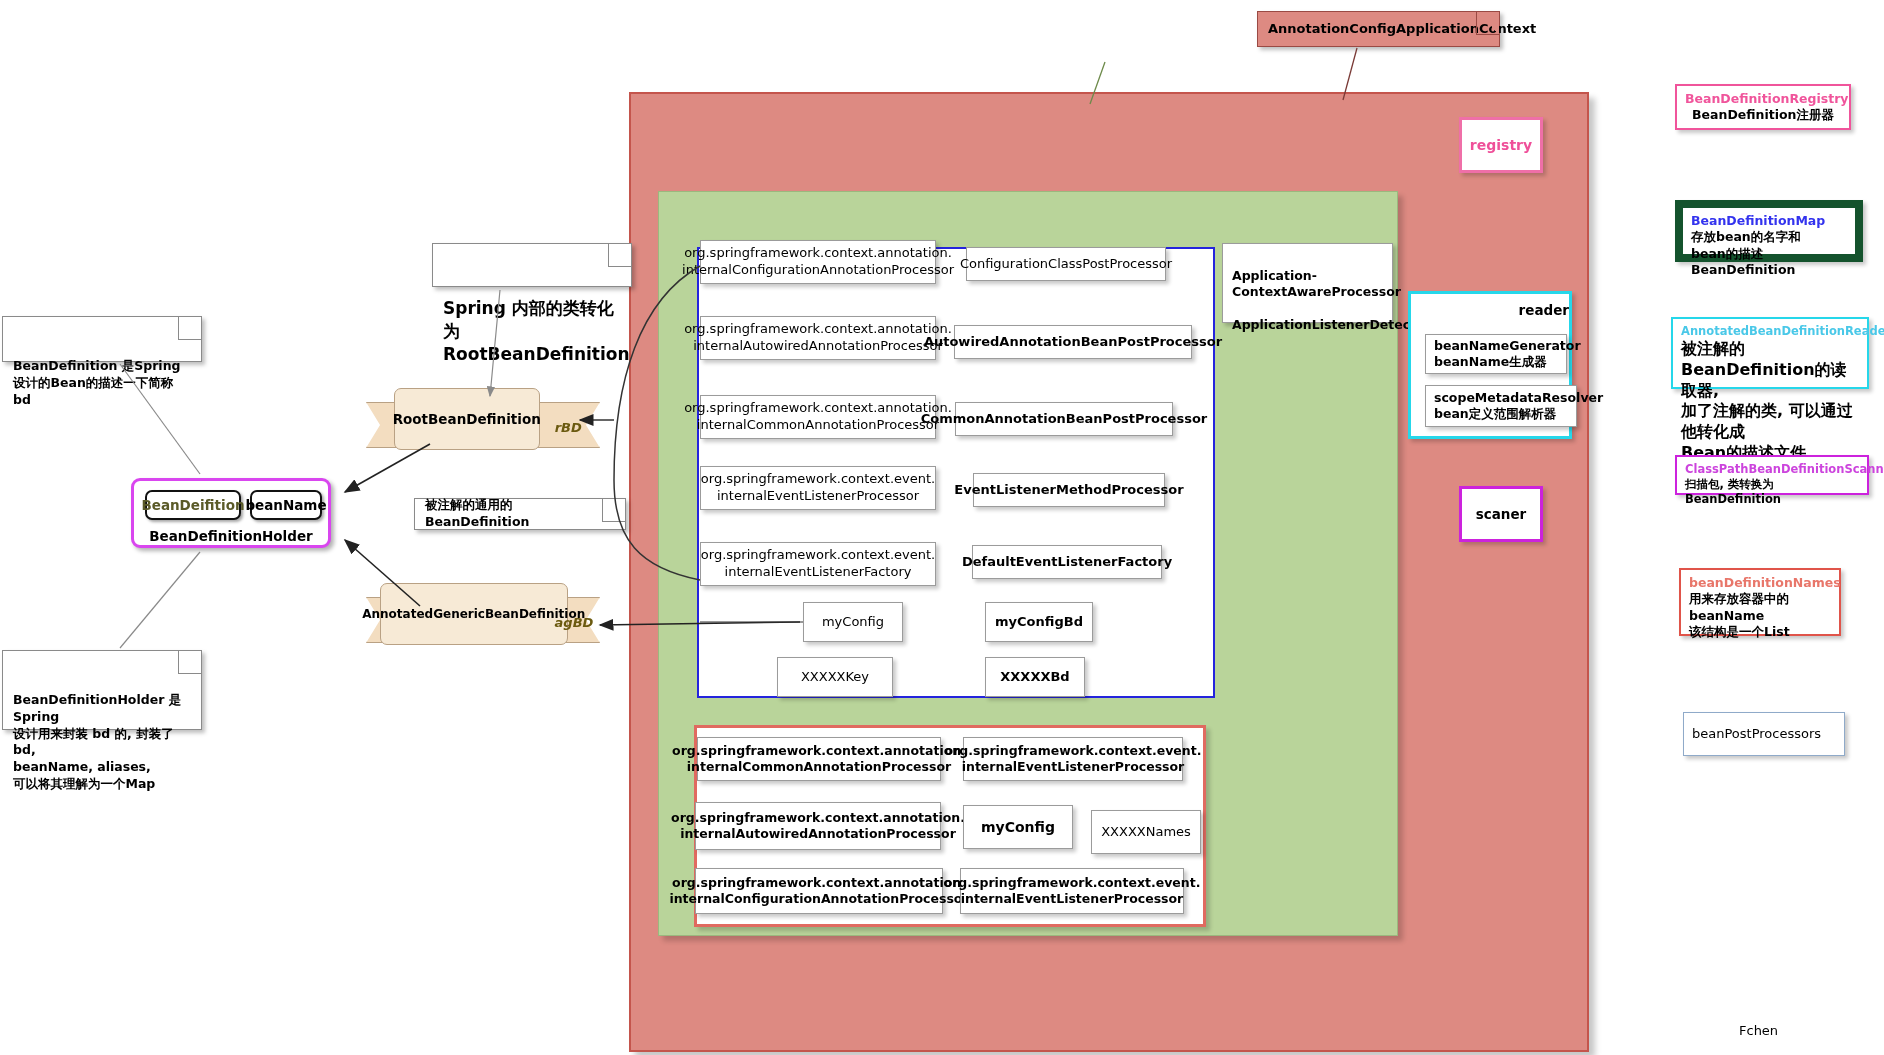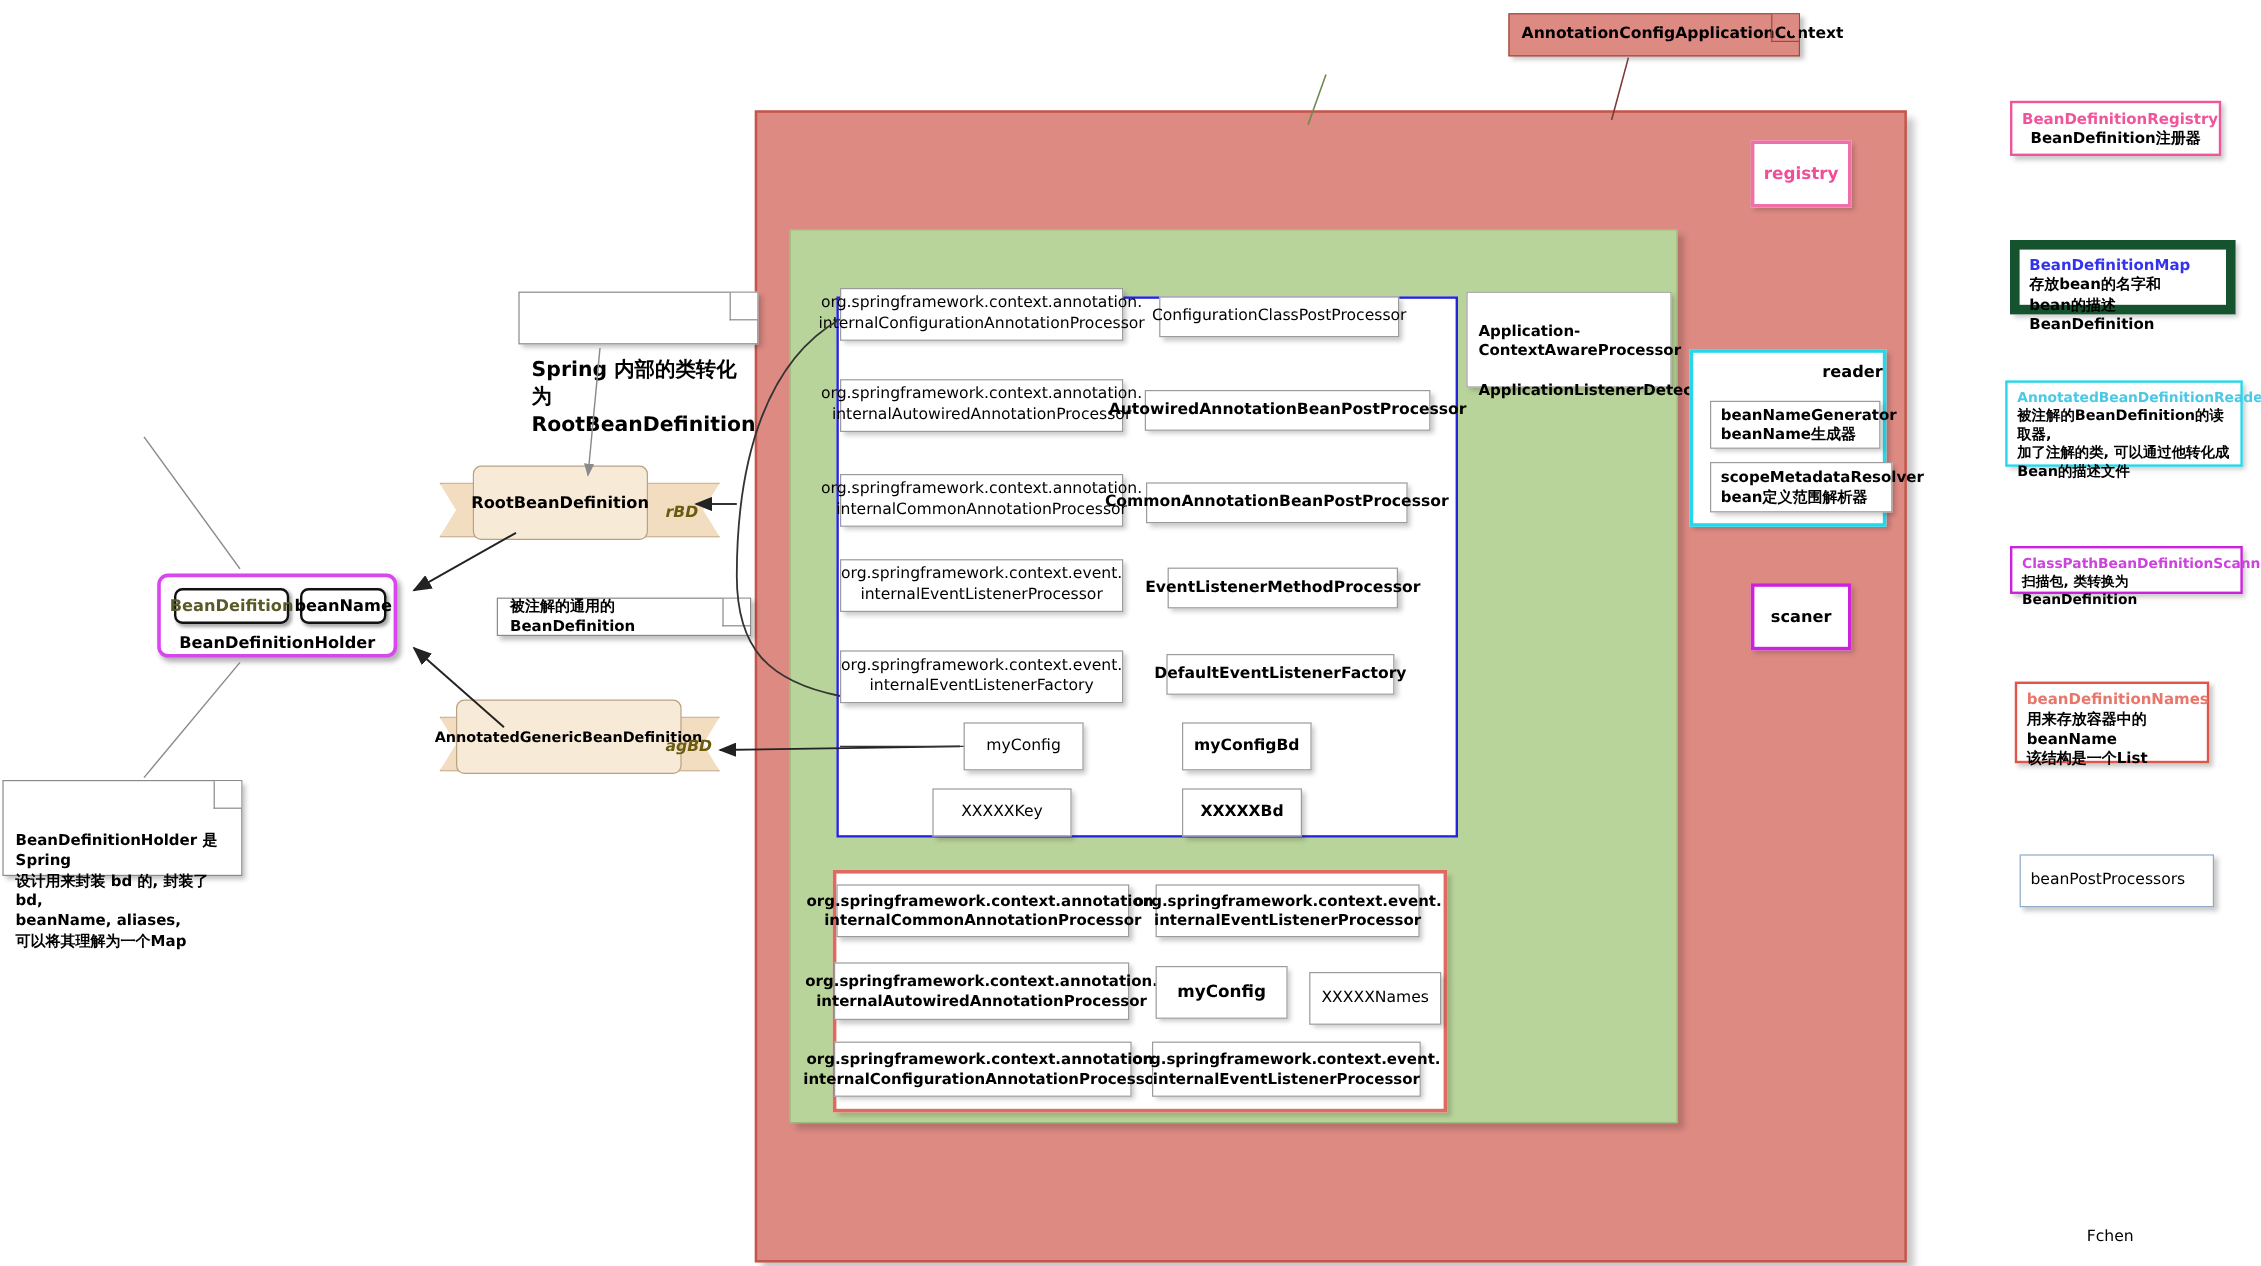--- a/index.html
+++ b/index.html
@@ -137,20 +137,25 @@
 internalConfigurationAnnotationProcessor</div>
   <div class="abs box bold" style="left: 960px; top: 868px; width: 224px; height: 46px; font-size: 12.5px; white-space: pre-line;">org.springframework.context.event.
 internalEventListenerProcessor</div>
 
 
   <div class="abs note red" style="left:1257px;top:11px;width:243px;height:36px;display:flex;align-items:center;font-size:13px;">
     <span class="fold"></span>
     <span>AnnotationConfigApplicationContext</span>
   </div>
 
+  <div class="abs note" style="left:2px;top:316px;width:200px;height:46px;white-space:pre-line;font-size:12.5px;">
+    <span class="fold"></span>
+    <span>BeanDefinition 是Spring
+设计的Bean的描述一下简称 bd</span>
+  </div>
 
   <div class="abs note" style="left:2px;top:650px;width:200px;height:80px;white-space:pre-line;font-size:12.5px;">
     <span class="fold"></span>
     <span>BeanDefinitionHolder 是Spring
 设计用来封装 bd 的, 封装了bd,
 beanName, aliases,
 可以将其理解为一个Map</span>
   </div>
 
   <div class="abs note" style="left:432px;top:243px;width:200px;height:44px;white-space:pre-line;font-size:17px;">
@@ -192,21 +197,21 @@
   </div>
 
   <div class="abs cbox" style="left:1675px;top:200px;width:188px;height:62px;border:8px solid #14532d;">
     <span class="t" style="color:#3333ee;">BeanDefinitionMap</span>
     <span style="display:block;white-space:pre-line;">存放bean的名字和
 bean的描述BeanDefinition</span>
   </div>
 
   <div class="abs cbox" style="left:1671px;top:317px;width:198px;height:72px;border:2px solid #25d7ea;">
     <span class="t" style="color:#49c8e8;font-size:11.5px;">AnnotatedBeanDefinitionReader</span>
-    <span style="display:block;white-space:pre-line;font-size:12px;">被注解的BeanDefinition的读取器,
+    <span style="display:block;white-space:pre-line;font-size:16px;">被注解的BeanDefinition的读取器,
 加了注解的类, 可以通过他转化成
 Bean的描述文件</span>
   </div>
 
   <div class="abs cbox" style="left:1675px;top:455px;width:194px;height:40px;border:2px solid #cc22dd;">
     <span class="t" style="color:#cc44dd;font-size:11.5px;">ClassPathBeanDefinitionScanner</span>
     <span style="display:block;white-space:pre-line;font-size:11.5px;">扫描包, 类转换为 BeanDefinition</span>
   </div>
 
   <div class="abs cbox" style="left:1679px;top:568px;width:162px;height:68px;border:2px solid #e0544a;">

